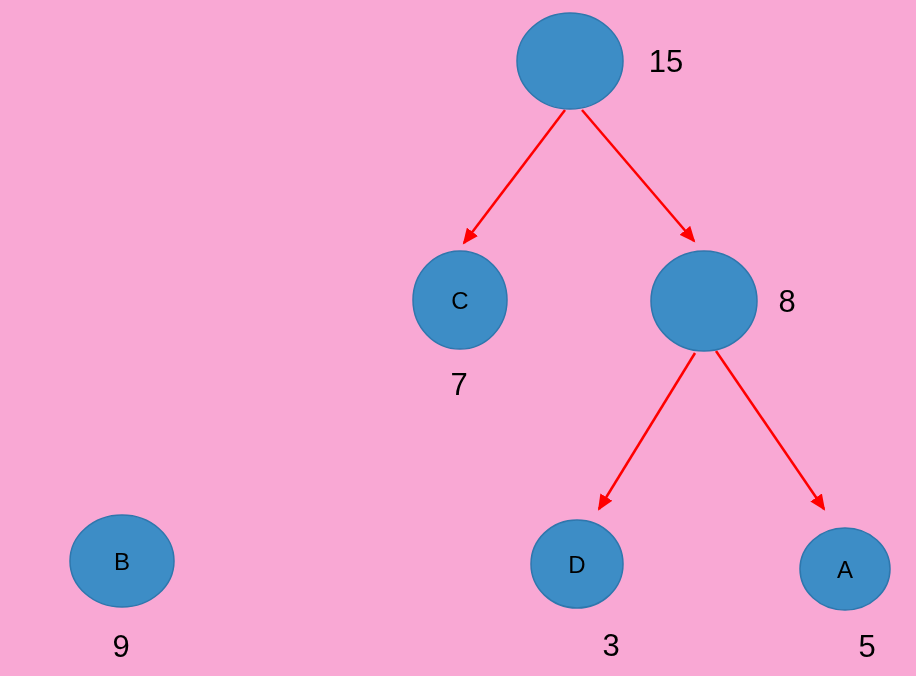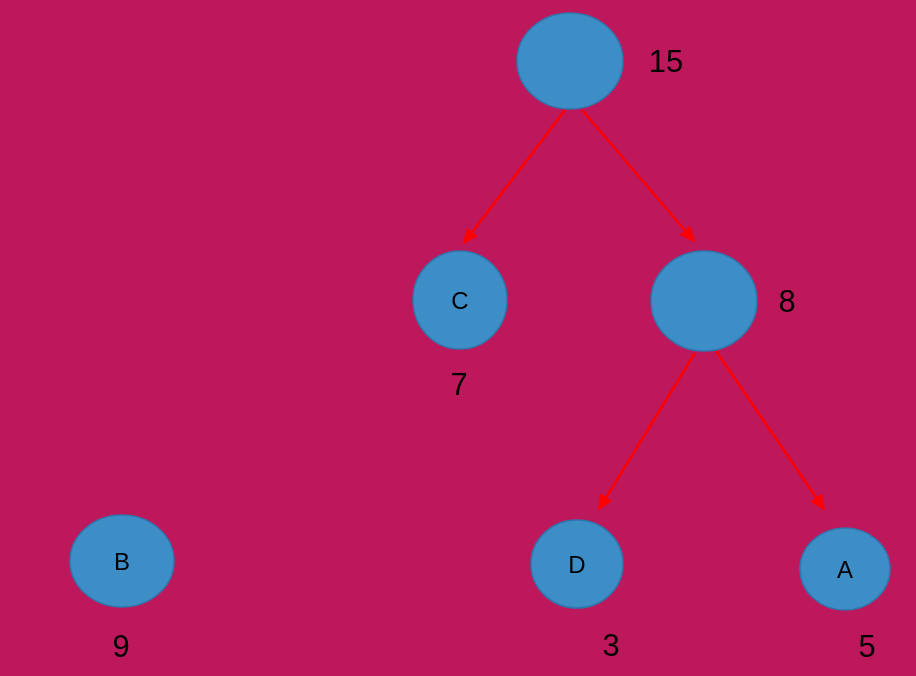--- a/index.html
+++ b/index.html
@@ -5,21 +5,21 @@
   html, body {
     margin: 0;
     padding: 0;
     background: #ffffff;
     font-family: "Liberation Sans", sans-serif;
   }
   .stage {
     position: relative;
     width: 916px;
     height: 676px;
-    background: #be185d;
+    background: #f9a8d4;
     overflow: hidden;
   }
   svg text {
     font-family: "Liberation Sans", sans-serif;
     fill: #000000;
     user-select: none;
   }
 </style>
 </head>
 <body>

